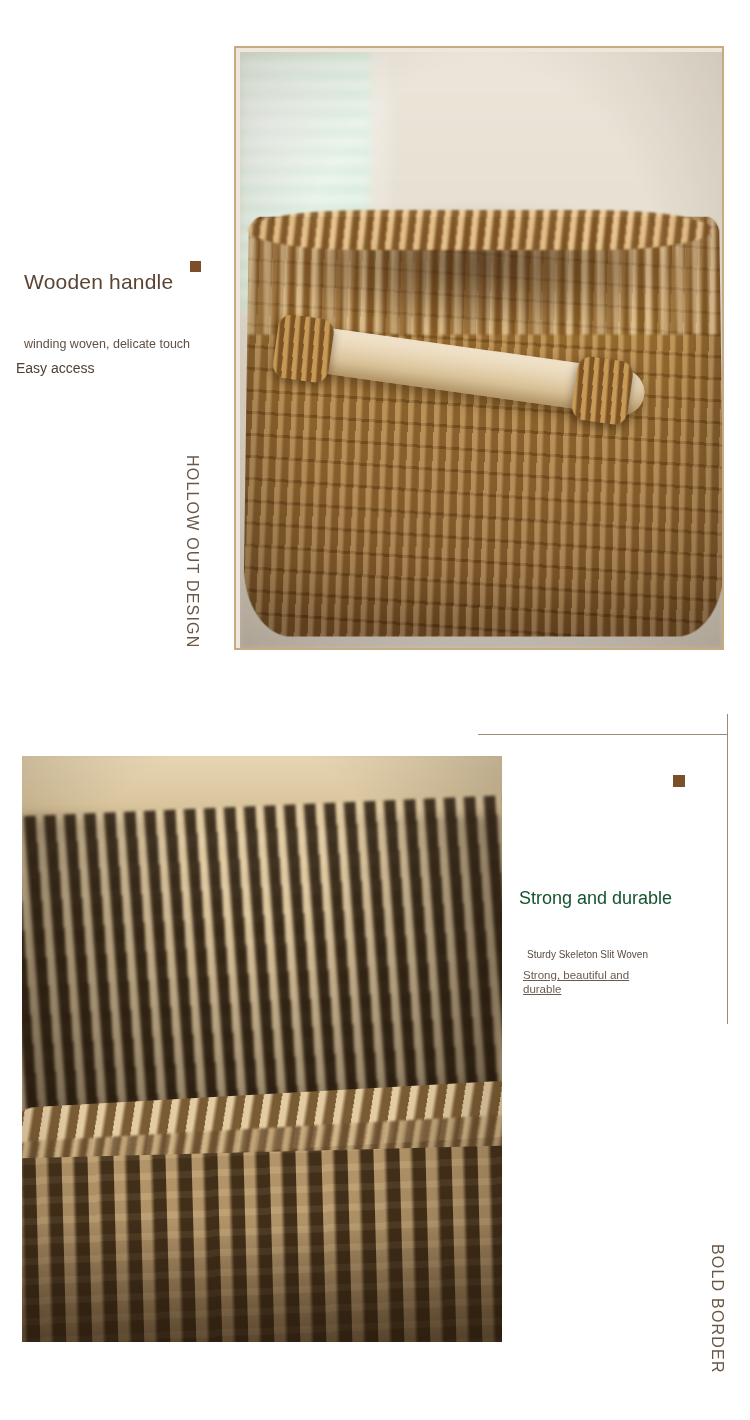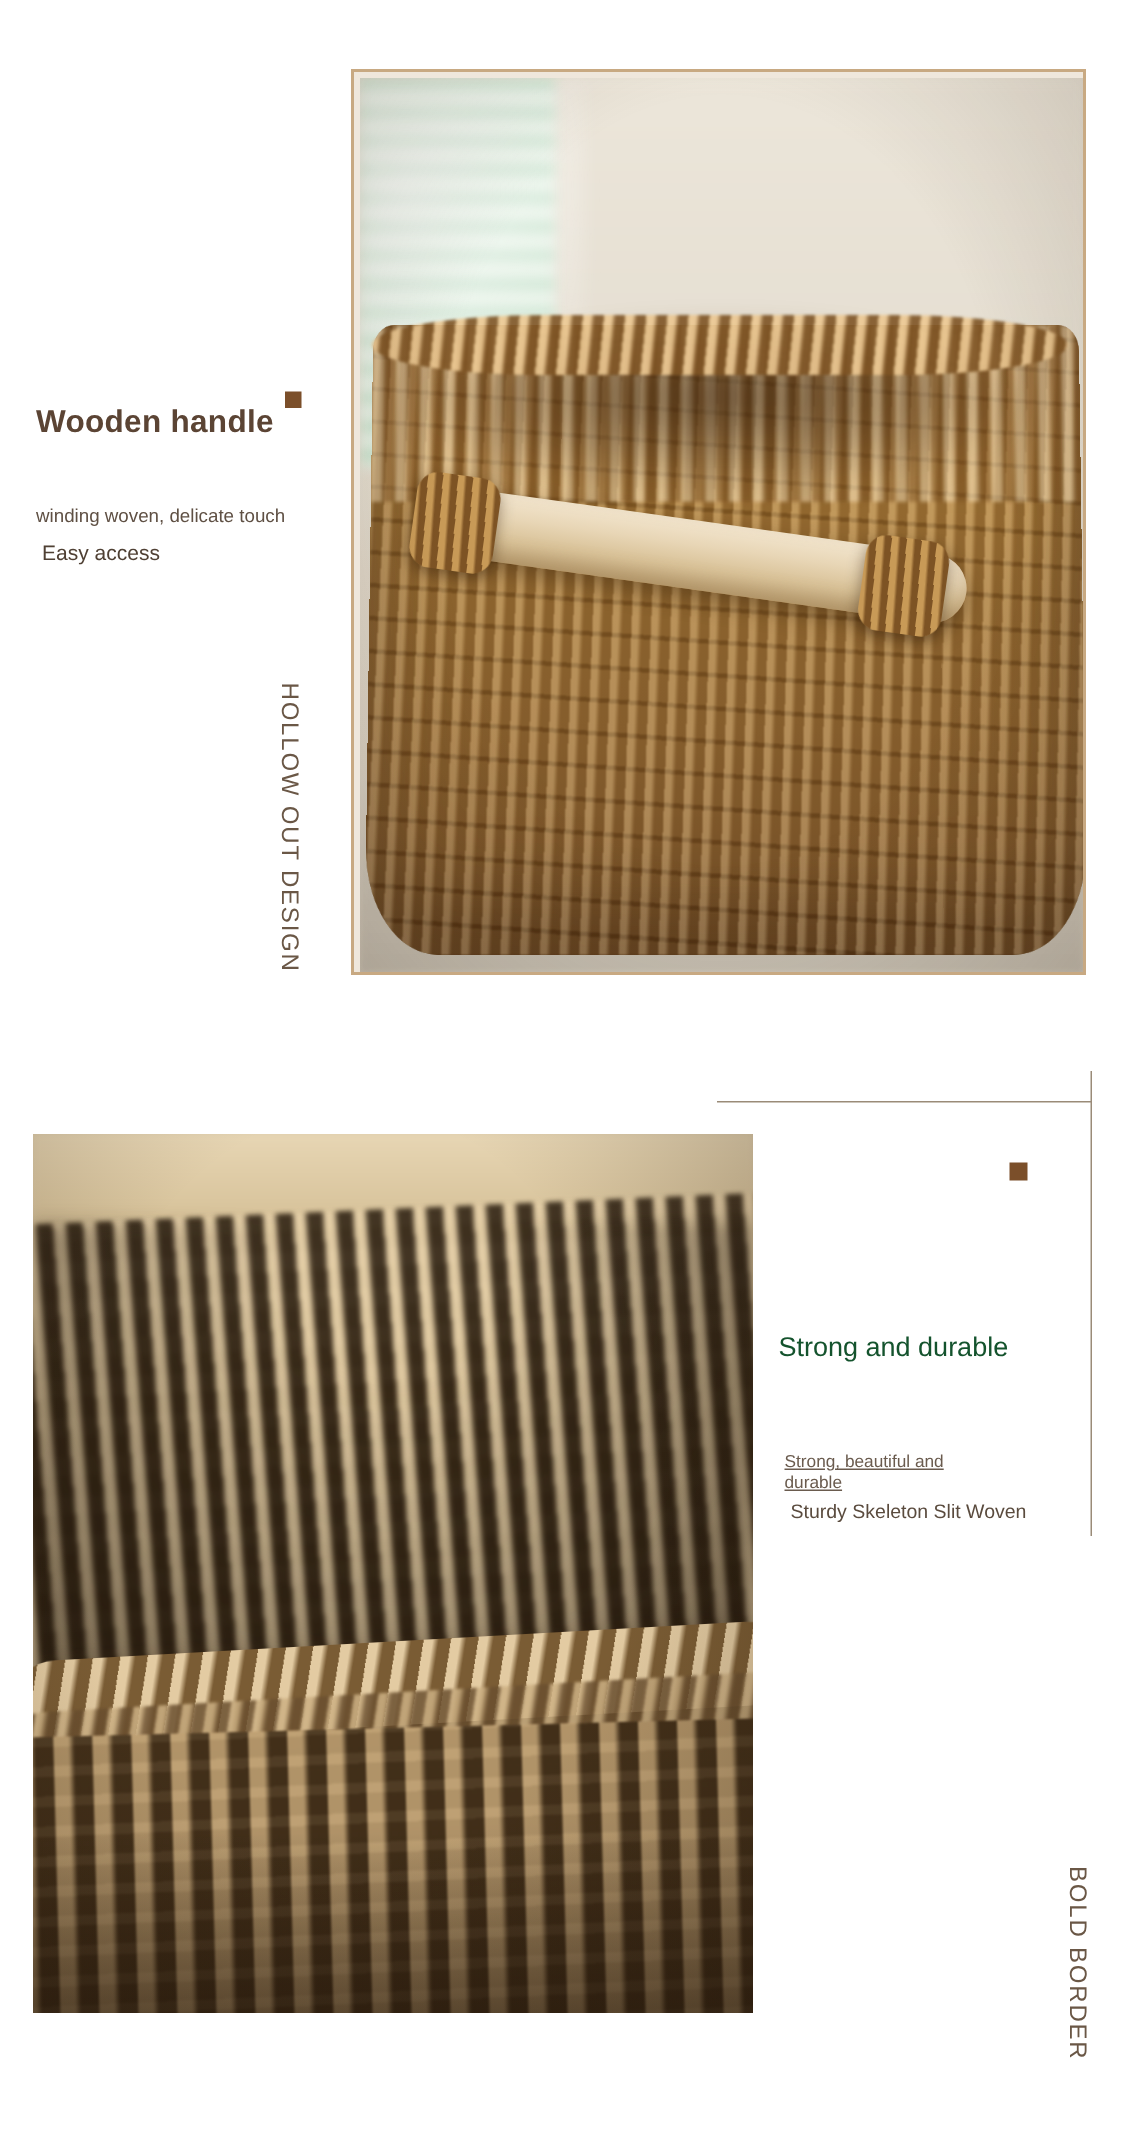--- a/index.html
+++ b/index.html
@@ -173,32 +173,31 @@
     left: 190px; top: 261px;
     width: 11px; height: 11px;
     background: #7b4f2a;
   }
   .s1-title {
     position: absolute;
     left: 24px; top: 270px;
     font-size: 21px;
     color: #5b4434;
     letter-spacing: 0.2px;
-    font-weight: bold;
   }
   .s1-sub1 {
     position: absolute;
     left: 24px; top: 337px;
     font-size: 12.5px;
     color: #5f5044;
     text-align: center;
   }
   .s1-sub2 {
     position: absolute;
-    left: 28px; top: 360px;
+    left: 16px; top: 360px;
     font-size: 14px;
     color: #4f4034;
   }
   .s1-vertical {
     position: absolute;
     left: 183px; top: 455px;
     font-size: 16px;
     color: #6a5746;
     letter-spacing: 1.2px;
     writing-mode: vertical-rl;
@@ -317,22 +316,22 @@
   }
 
   .s2-title {
     position: absolute;
     left: 519px; top: 888px;
     font-size: 18px;
     color: #14532d;
   }
   .s2-sub1 {
     position: absolute;
-    left: 527px; top: 1000px;
-    font-size: 13px;
+    left: 527px; top: 949px;
+    font-size: 10px;
     color: #5a4b3e;
   }
   .s2-sub2 {
     position: absolute;
     left: 523px; top: 968px;
     width: 140px;
     font-size: 11.5px;
     line-height: 1.25;
     color: #6a5b4e;
     text-decoration: underline;

